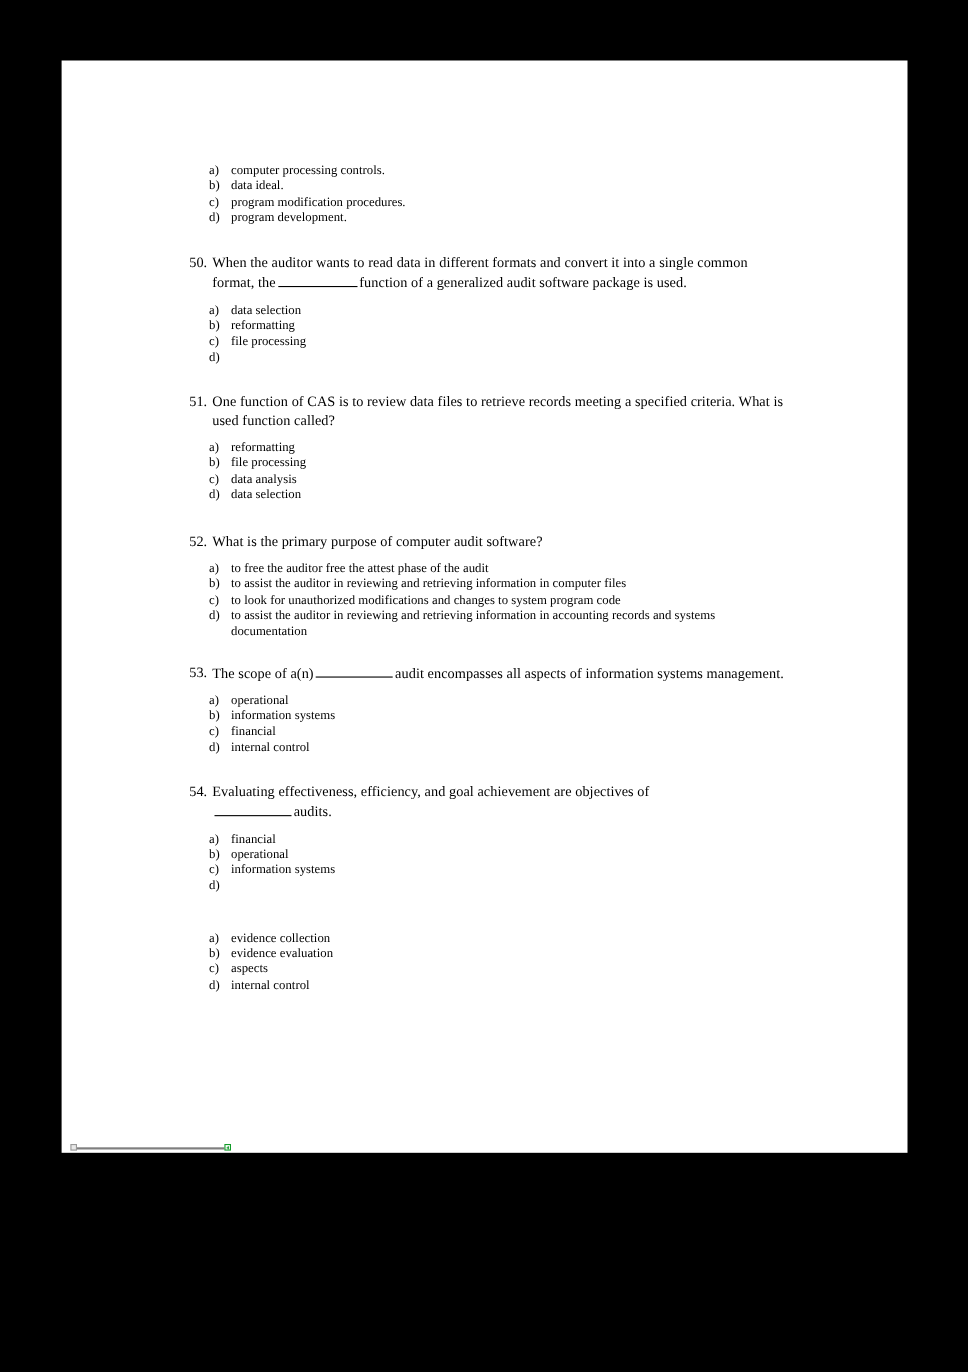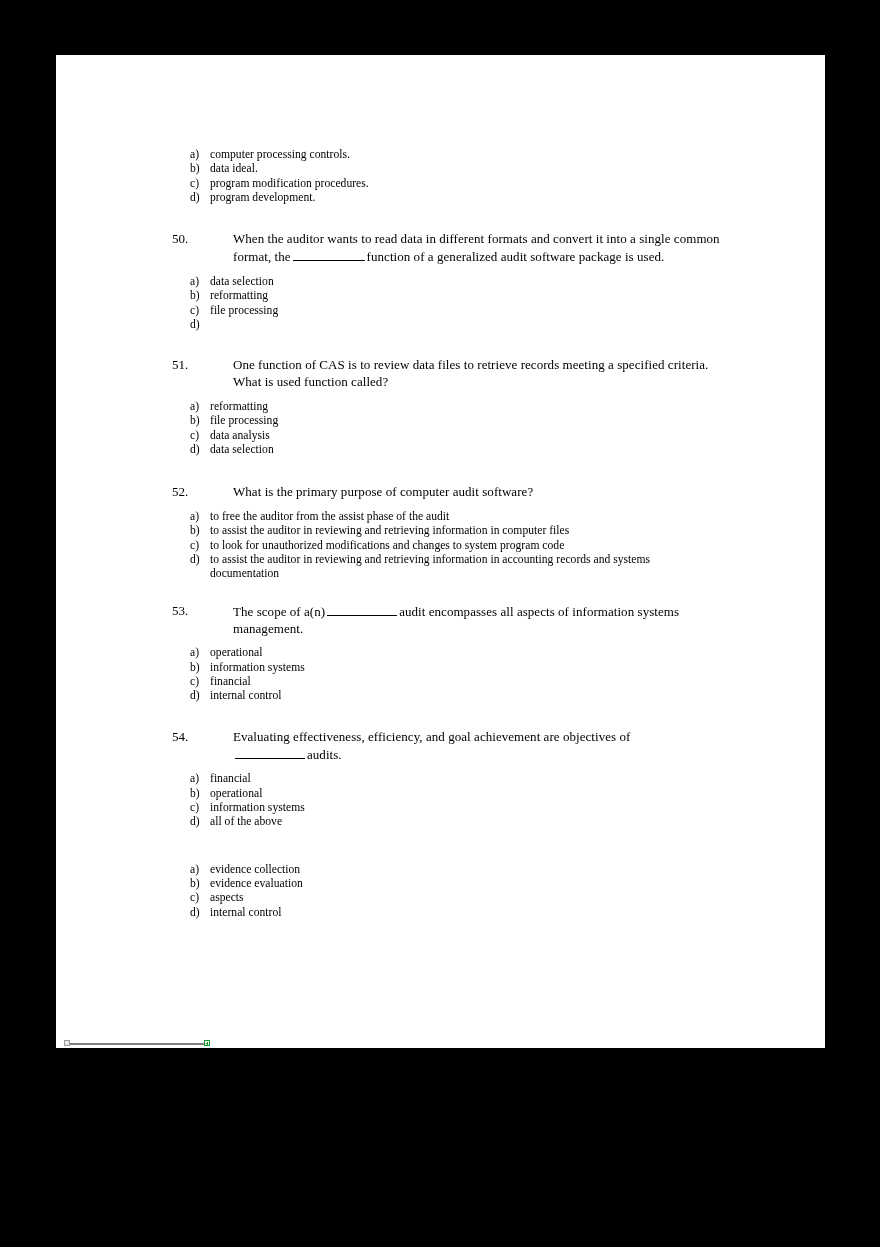--- a/index.html
+++ b/index.html
@@ -51,21 +51,20 @@
   }
   .q-num {
     flex: 0 0 auto;
     width: 21px;
     text-align: left;
     white-space: nowrap;
   }
   .q-text {
     flex: 1 1 auto;
     text-align: left;
-    margin-left: 40px;
   }
 
   
   .blank {
     display: inline-block;
     border-bottom: 1.1px solid #000;
     vertical-align: baseline;
     height: 0.92em;
     margin: 0 2px;
   }
@@ -227,21 +226,21 @@
     <div class="gap-after-options" style="height:27px;"></div>
 
     <div class="question">
       <div class="q-body">
         <span class="q-num">52.</span>
         <span class="q-text">What is the primary purpose of computer audit software?</span>
       </div>
       <ul class="options">
         <li class="option">
           <span class="opt-letter">a)</span>
-          <span class="opt-text">to free the auditor from the assist phase of the audit</span>
+          <span class="opt-text">to free the auditor free the attest phase of the audit</span>
         </li>
         <li class="option">
           <span class="opt-letter">b)</span>
           <span class="opt-text">to assist the auditor in reviewing and retrieving information in computer files</span>
         </li>
         <li class="option">
           <span class="opt-letter">c)</span>
           <span class="opt-text">to look for unauthorized modifications and changes to system program code</span>
         </li>
         <li class="option">
@@ -293,21 +292,20 @@
         <li class="option">
           <span class="opt-letter">b)</span>
           <span class="opt-text">operational</span>
         </li>
         <li class="option">
           <span class="opt-letter">c)</span>
           <span class="opt-text">information systems</span>
         </li>
         <li class="option">
           <span class="opt-letter">d)</span>
-          <span class="opt-text">all of the above</span>
         </li>
       </ul>
     </div>
 
     <div class="gap-after-options" style="height:24px;"></div>
 
     <div class="question">
       <ul class="options">
         <li class="option">
           <span class="opt-letter">a)</span>

